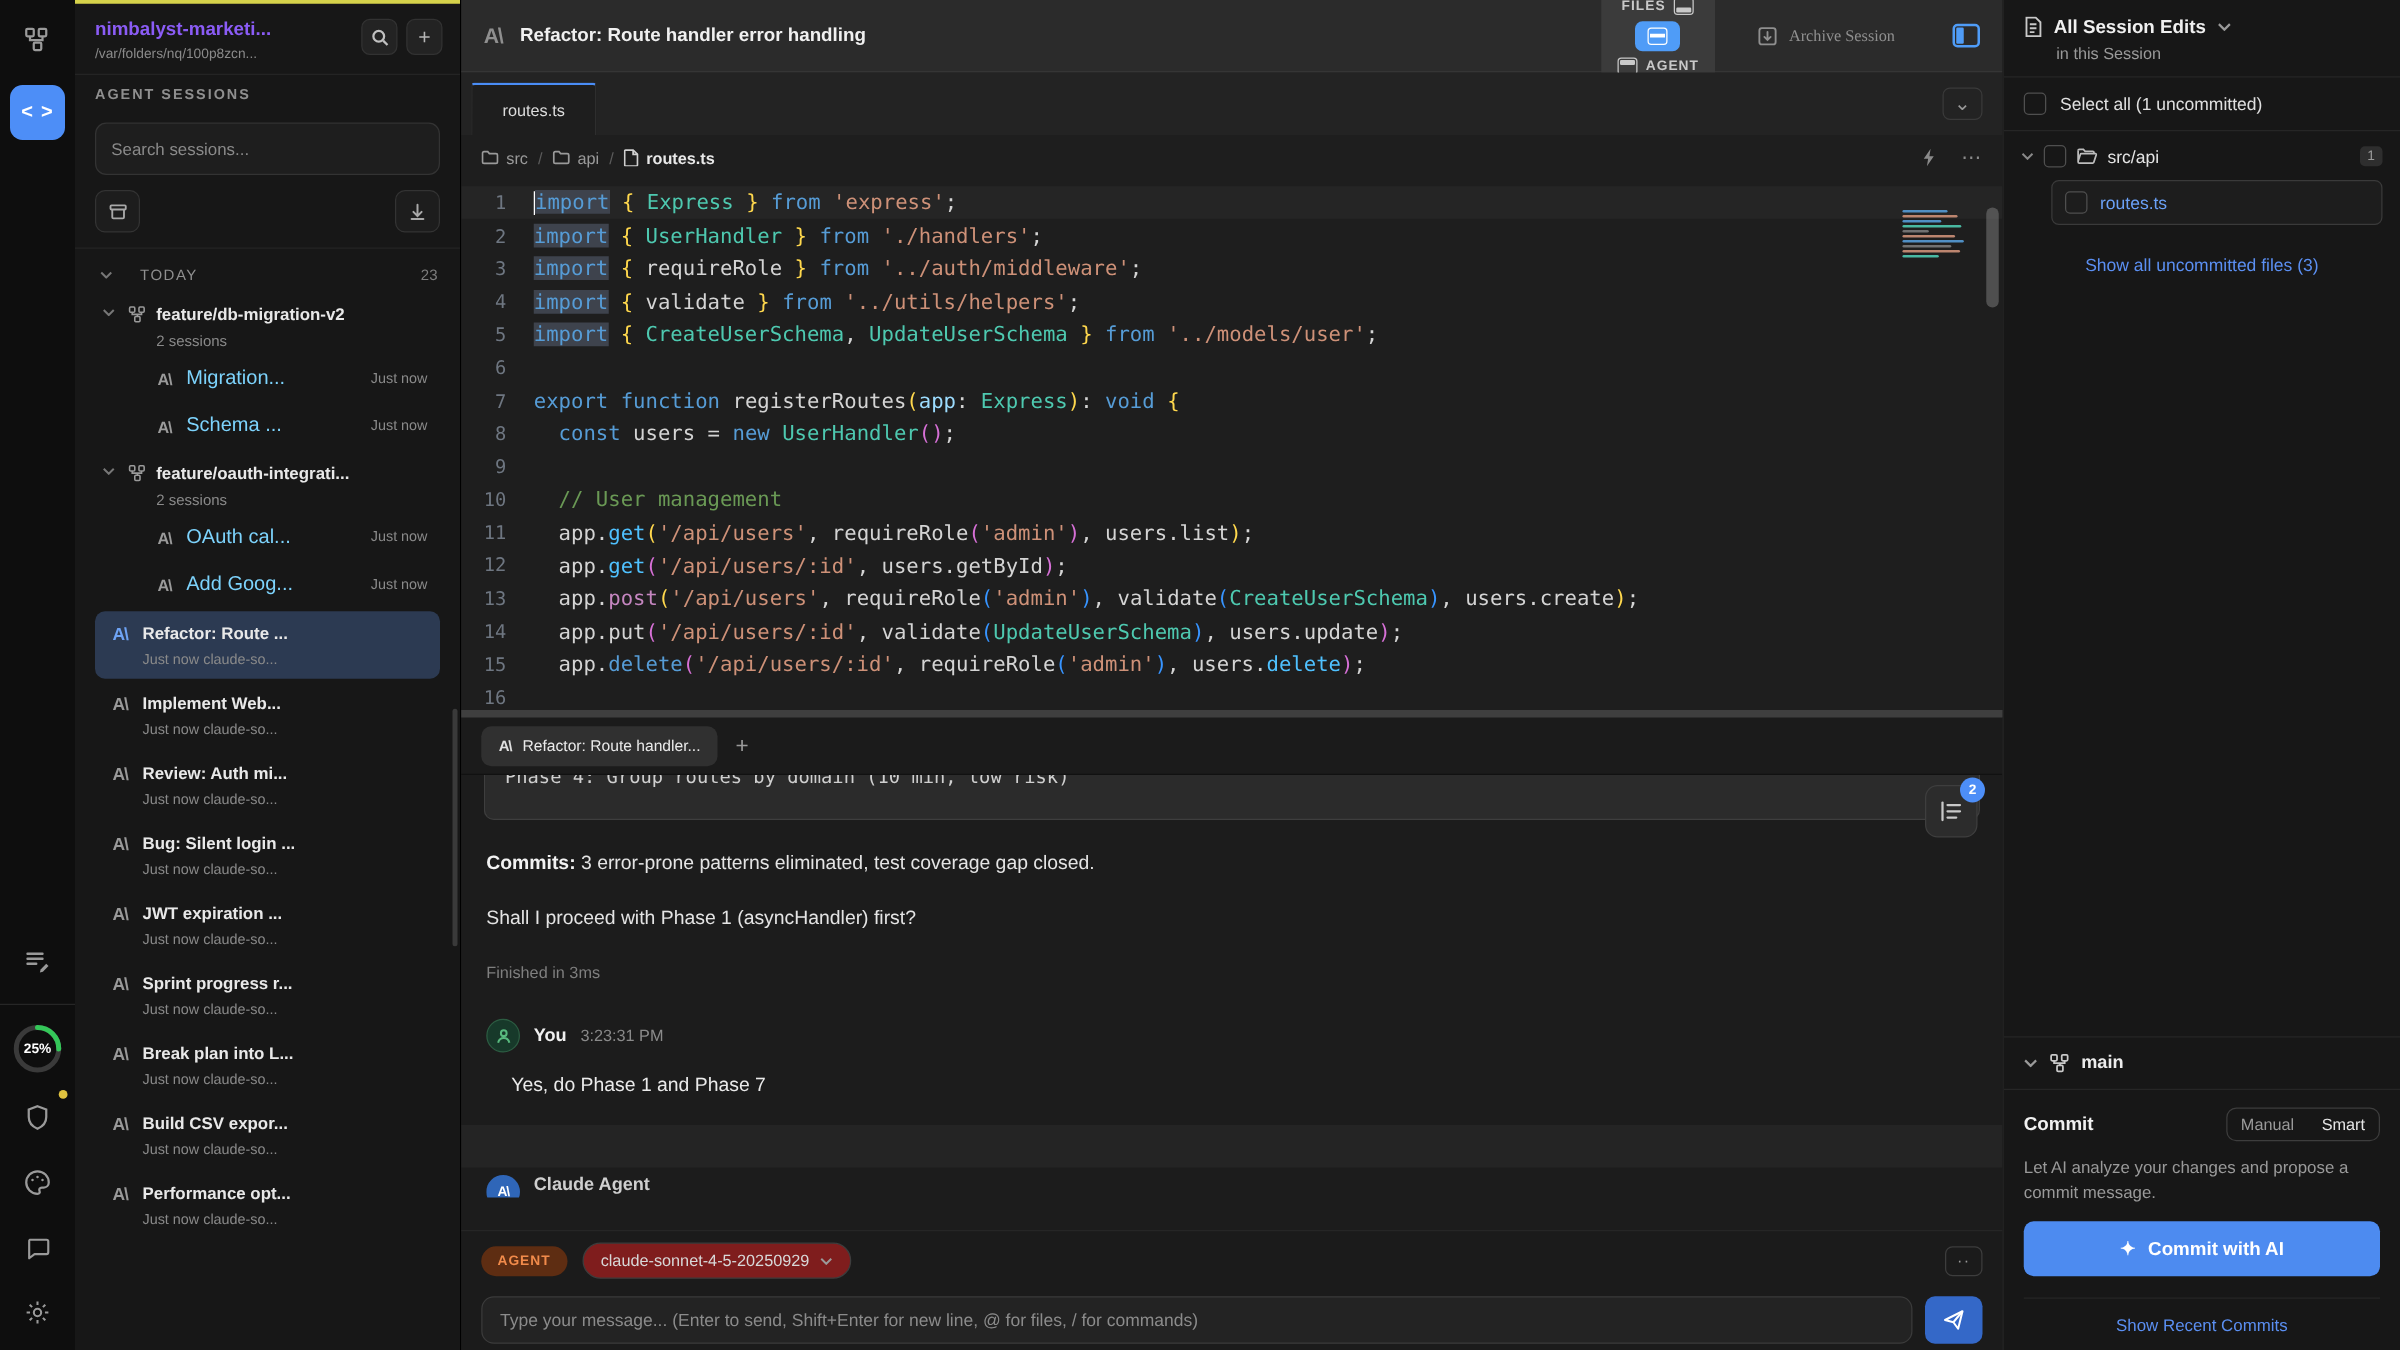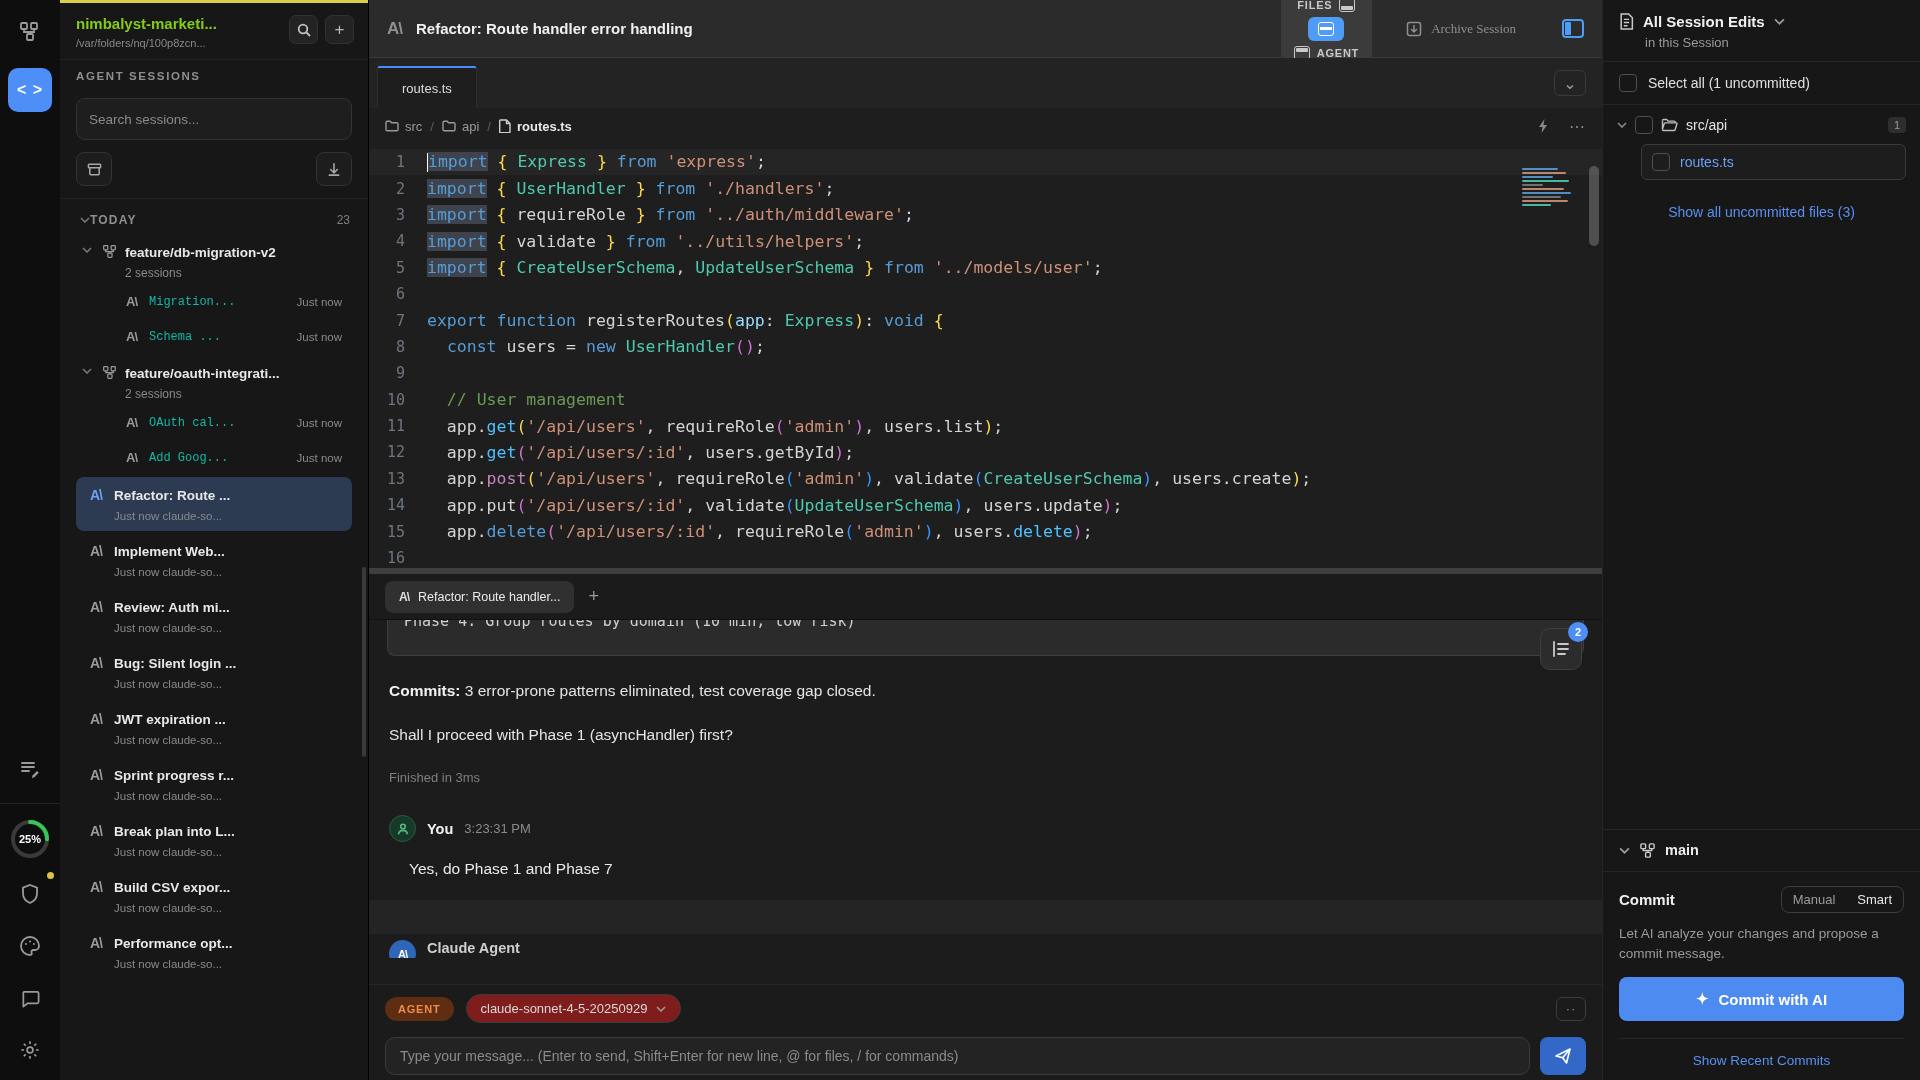--- a/index.html
+++ b/index.html
@@ -15,43 +15,43 @@
   .ring-wrap { position:relative; width:42px; height:42px; margin-top:10px; cursor:pointer; }
   .ring-label { position:absolute; inset:0; display:flex; align-items:center; justify-content:center; font-size:11px; font-weight:bold; color:#fff; }
   .shield-wrap { position:relative; margin-top:14px; }
   .dot-badge { position:absolute; right:-4px; top:-2px; width:7px; height:7px; border-radius:50%; background:#e0c23f; }
 
   
   .sidebar { width:308px; background:#171717; display:flex; flex-direction:column; flex-shrink:0; position:relative; }
   .side-topbar { height:3px; background:#d6d24b; width:100%; flex-shrink:0; }
   .side-head { padding:12px 14px 10px 16px; display:flex; align-items:flex-start; }
   .side-head-text { flex:1; min-width:0; }
-  .proj-name { font-size:15px; font-weight:bold; color:#84cc16; white-space:nowrap; }
+  .proj-name { font-size:15px; font-weight:bold; color:#8b5cf6; white-space:nowrap; }
   .proj-path { font-size:11px; color:#8a8a8a; margin-top:5px; white-space:nowrap; }
   .sq-btn { width:29px; height:29px; border-radius:7px; background:#232323; border:1px solid #323232; color:#b5b5b5; display:flex; align-items:center; justify-content:center; margin-left:7px; cursor:pointer; flex-shrink:0; }
   .section-label { font-size:11.5px; letter-spacing:1.6px; color:#8f8f8f; font-weight:bold; padding:10px 16px 8px; border-top:1px solid #242424; }
   .search-box { margin:8px 16px 12px; height:42px; border-radius:9px; background:#1e1e1e; border:1px solid #333; display:flex; align-items:center; padding:0 12px; }
   .search-box input { background:transparent; border:none; outline:none; color:#d0d0d0; font-size:13.5px; width:100%; font-family:inherit; }
   .search-box input::placeholder { color:#8a8a8a; }
   .tools-row { display:flex; padding:0 16px 12px; }
   .tool-btn { width:36px; height:34px; border-radius:8px; border:1px solid #333; background:#1d1d1d; color:#a8a8a8; display:flex; align-items:center; justify-content:center; cursor:pointer; }
   .tools-row .spacer { flex:1; }
   .session-scroll { flex:1; overflow:hidden; border-top:1px solid #242424; padding-top:6px; position:relative; }
   .group-row { display:flex; align-items:center; padding:8px 18px 6px 20px; color:#8f8f8f; cursor:pointer; }
-  .group-row .gname { font-size:12px; font-weight:bold; letter-spacing:1.2px; margin-left:0; }
+  .group-row .gname { font-size:12px; font-weight:normal; letter-spacing:1.2px; margin-left:22px; }
   .group-row .gcount { margin-left:auto; font-size:12px; color:#7d7d7d; }
   .branch-row { display:flex; padding:10px 16px 4px 22px; cursor:pointer; }
   .branch-chev { color:#777; margin-top:4px; }
   .branch-icon { margin:1px 8px 0 10px; color:#9a9a9a; }
   .branch-main { min-width:0; }
   .branch-name { font-size:13.5px; font-weight:600; color:#e8e8e8; white-space:nowrap; }
   .branch-sub { font-size:12px; color:#8a8a8a; margin-top:5px; }
   .child-row { display:flex; align-items:center; padding:10px 26px 10px 66px; cursor:pointer; }
   .child-row .cicon { font-weight:800; font-size:13px; color:#9a9a9a; letter-spacing:-1px; }
-  .child-title { font-size:12px; color:#14b8a6; margin-left:12px; white-space:nowrap; overflow:hidden; flex:1;font-family:Liberation Mono, monospace; }
+  .child-title { font-size:16px; color:#7dd3fc; margin-left:12px; white-space:nowrap; overflow:hidden; flex:1; }
   .child-time { font-size:11.5px; color:#8a8a8a; margin-left:8px; flex-shrink:0; }
   .sess-row { display:flex; margin:2px 16px; padding:9px 10px 9px 14px; border-radius:8px; cursor:pointer; }
   .sess-row.selected { background:#2c3a52; }
   .sess-row .sicon { font-weight:800; font-size:14px; color:#9a9a9a; letter-spacing:-1px; margin-top:1px; }
   .sess-row.selected .sicon { color:#6ea3f5; }
   .sess-main { margin-left:12px; min-width:0; }
   .sess-title { font-size:13.5px; font-weight:600; color:#e8e8e8; white-space:nowrap; }
   .sess-sub { font-size:11.5px; color:#8a8a8a; margin-top:6px; white-space:nowrap; }
   .side-scrollthumb { position:absolute; right:2px; top:368px; width:4px; height:190px; border-radius:2px; background:#3a3a3a; }
 

